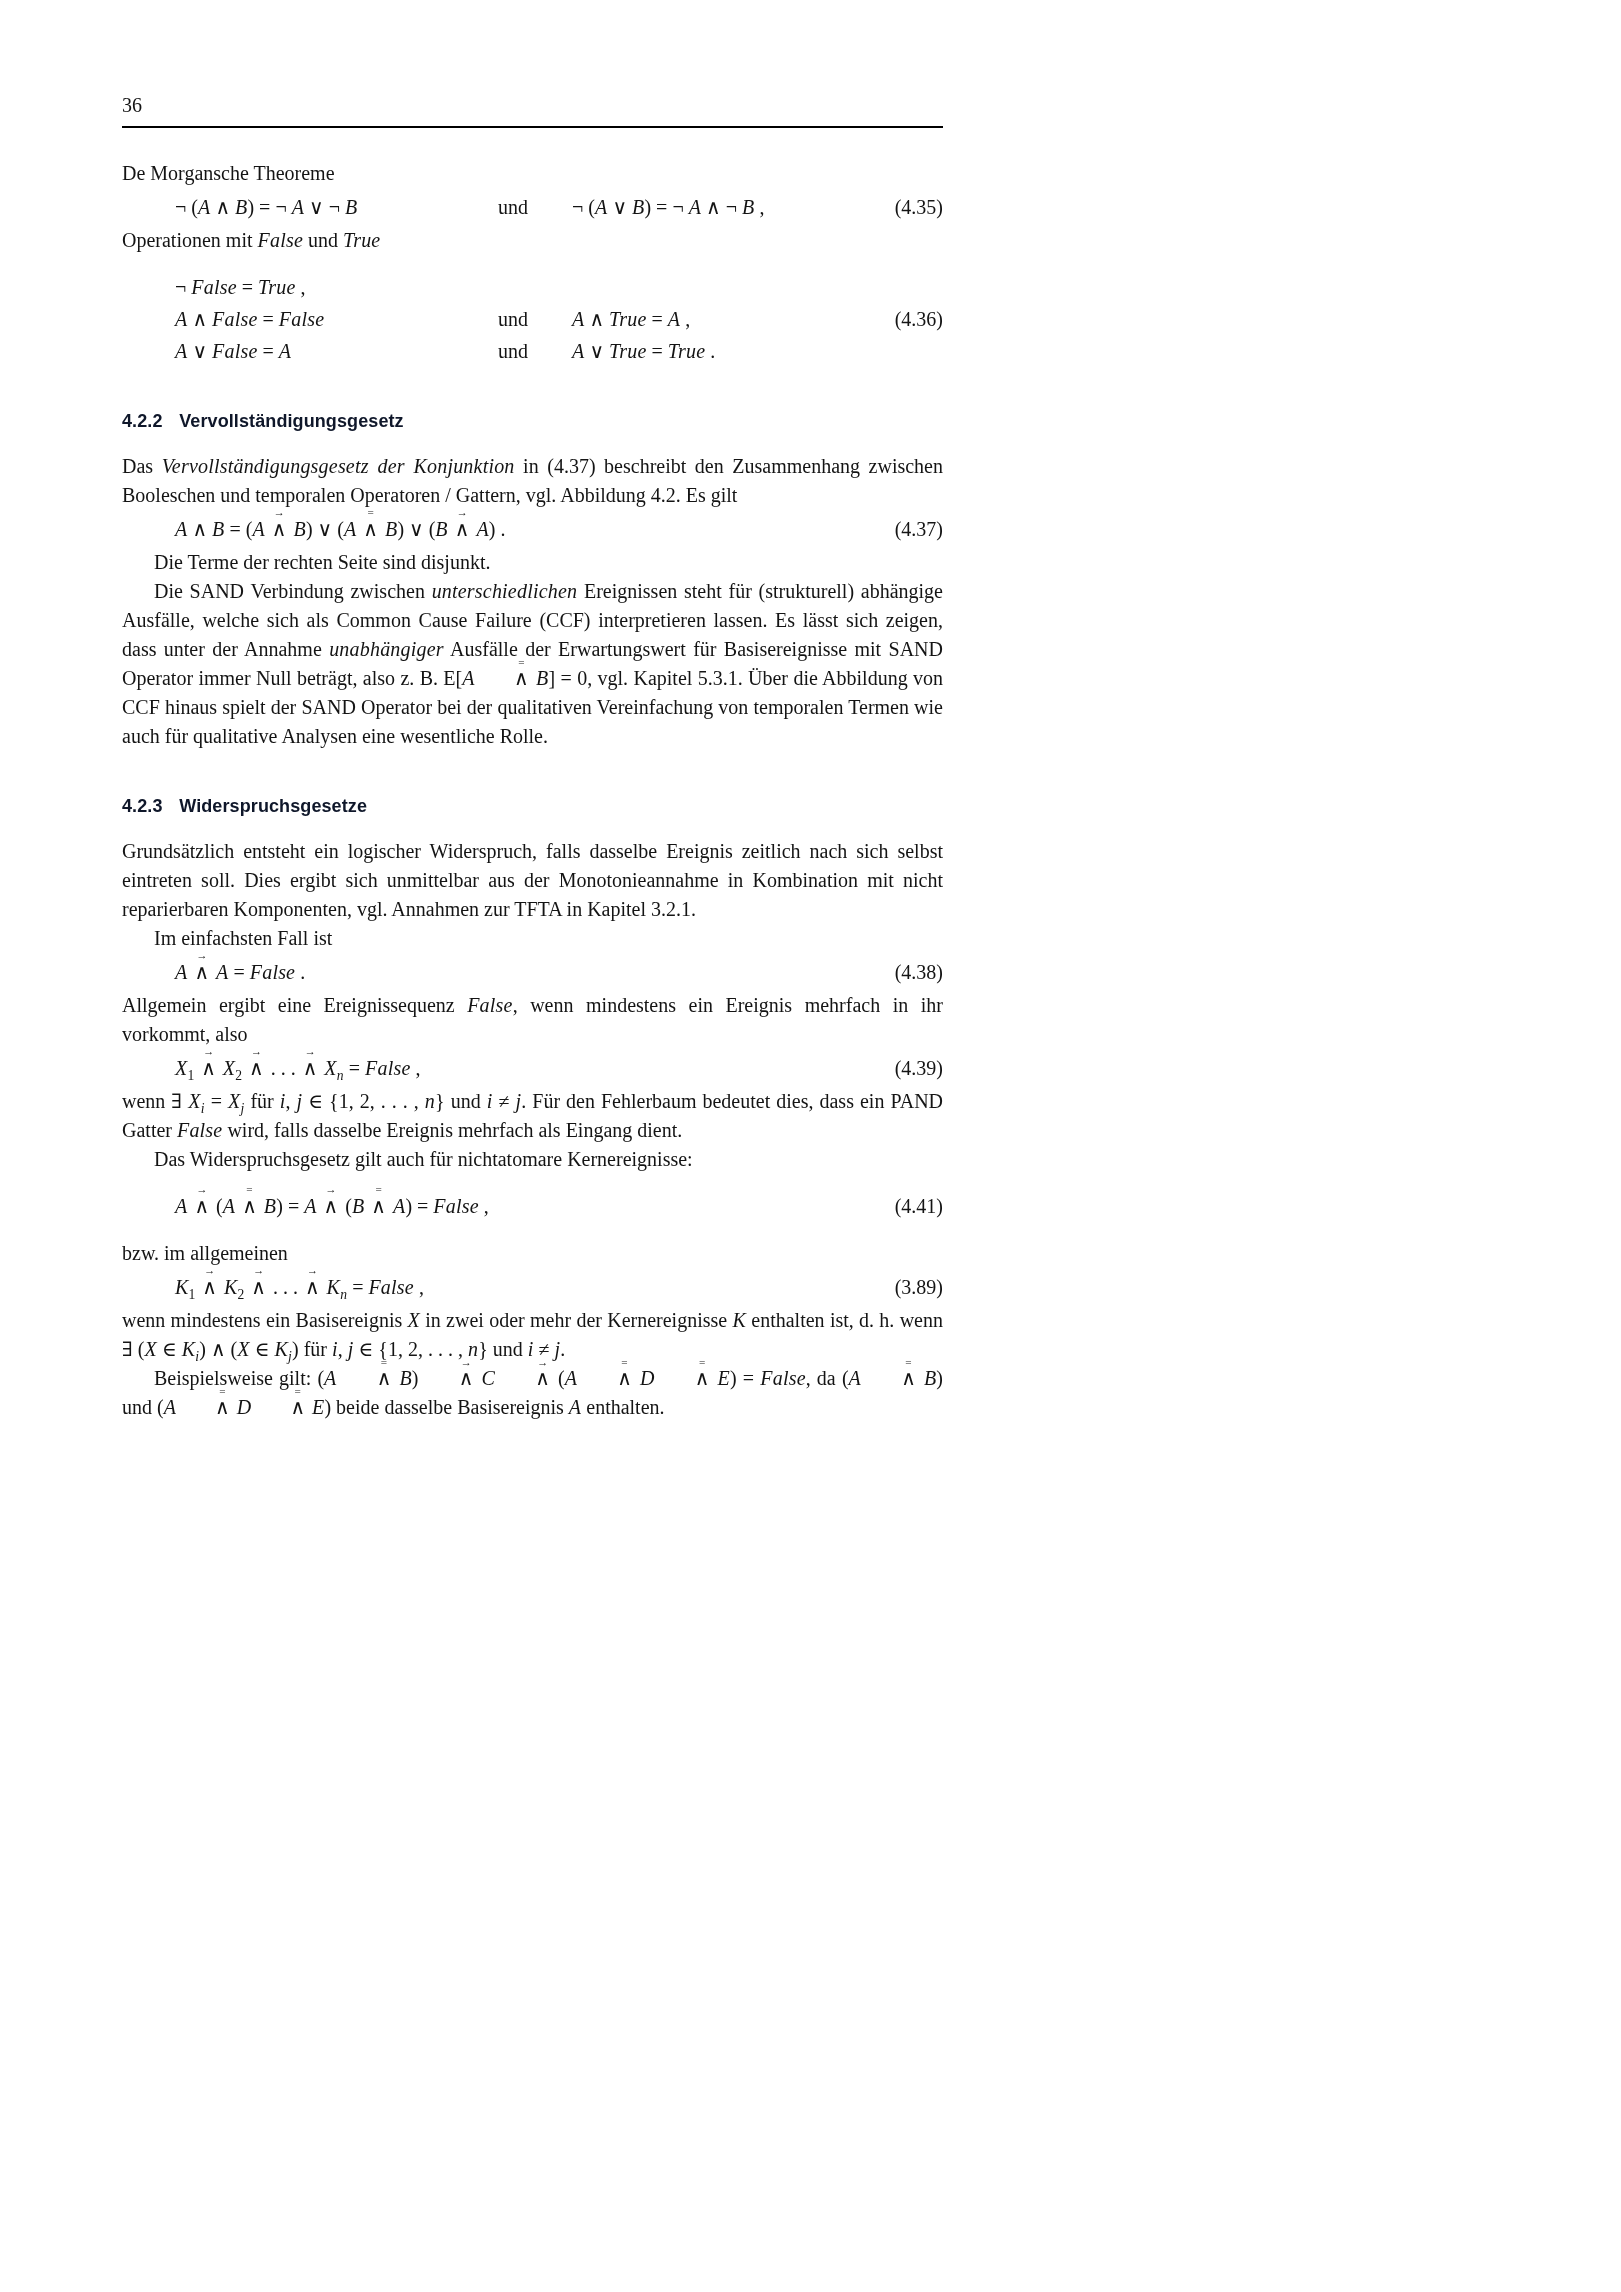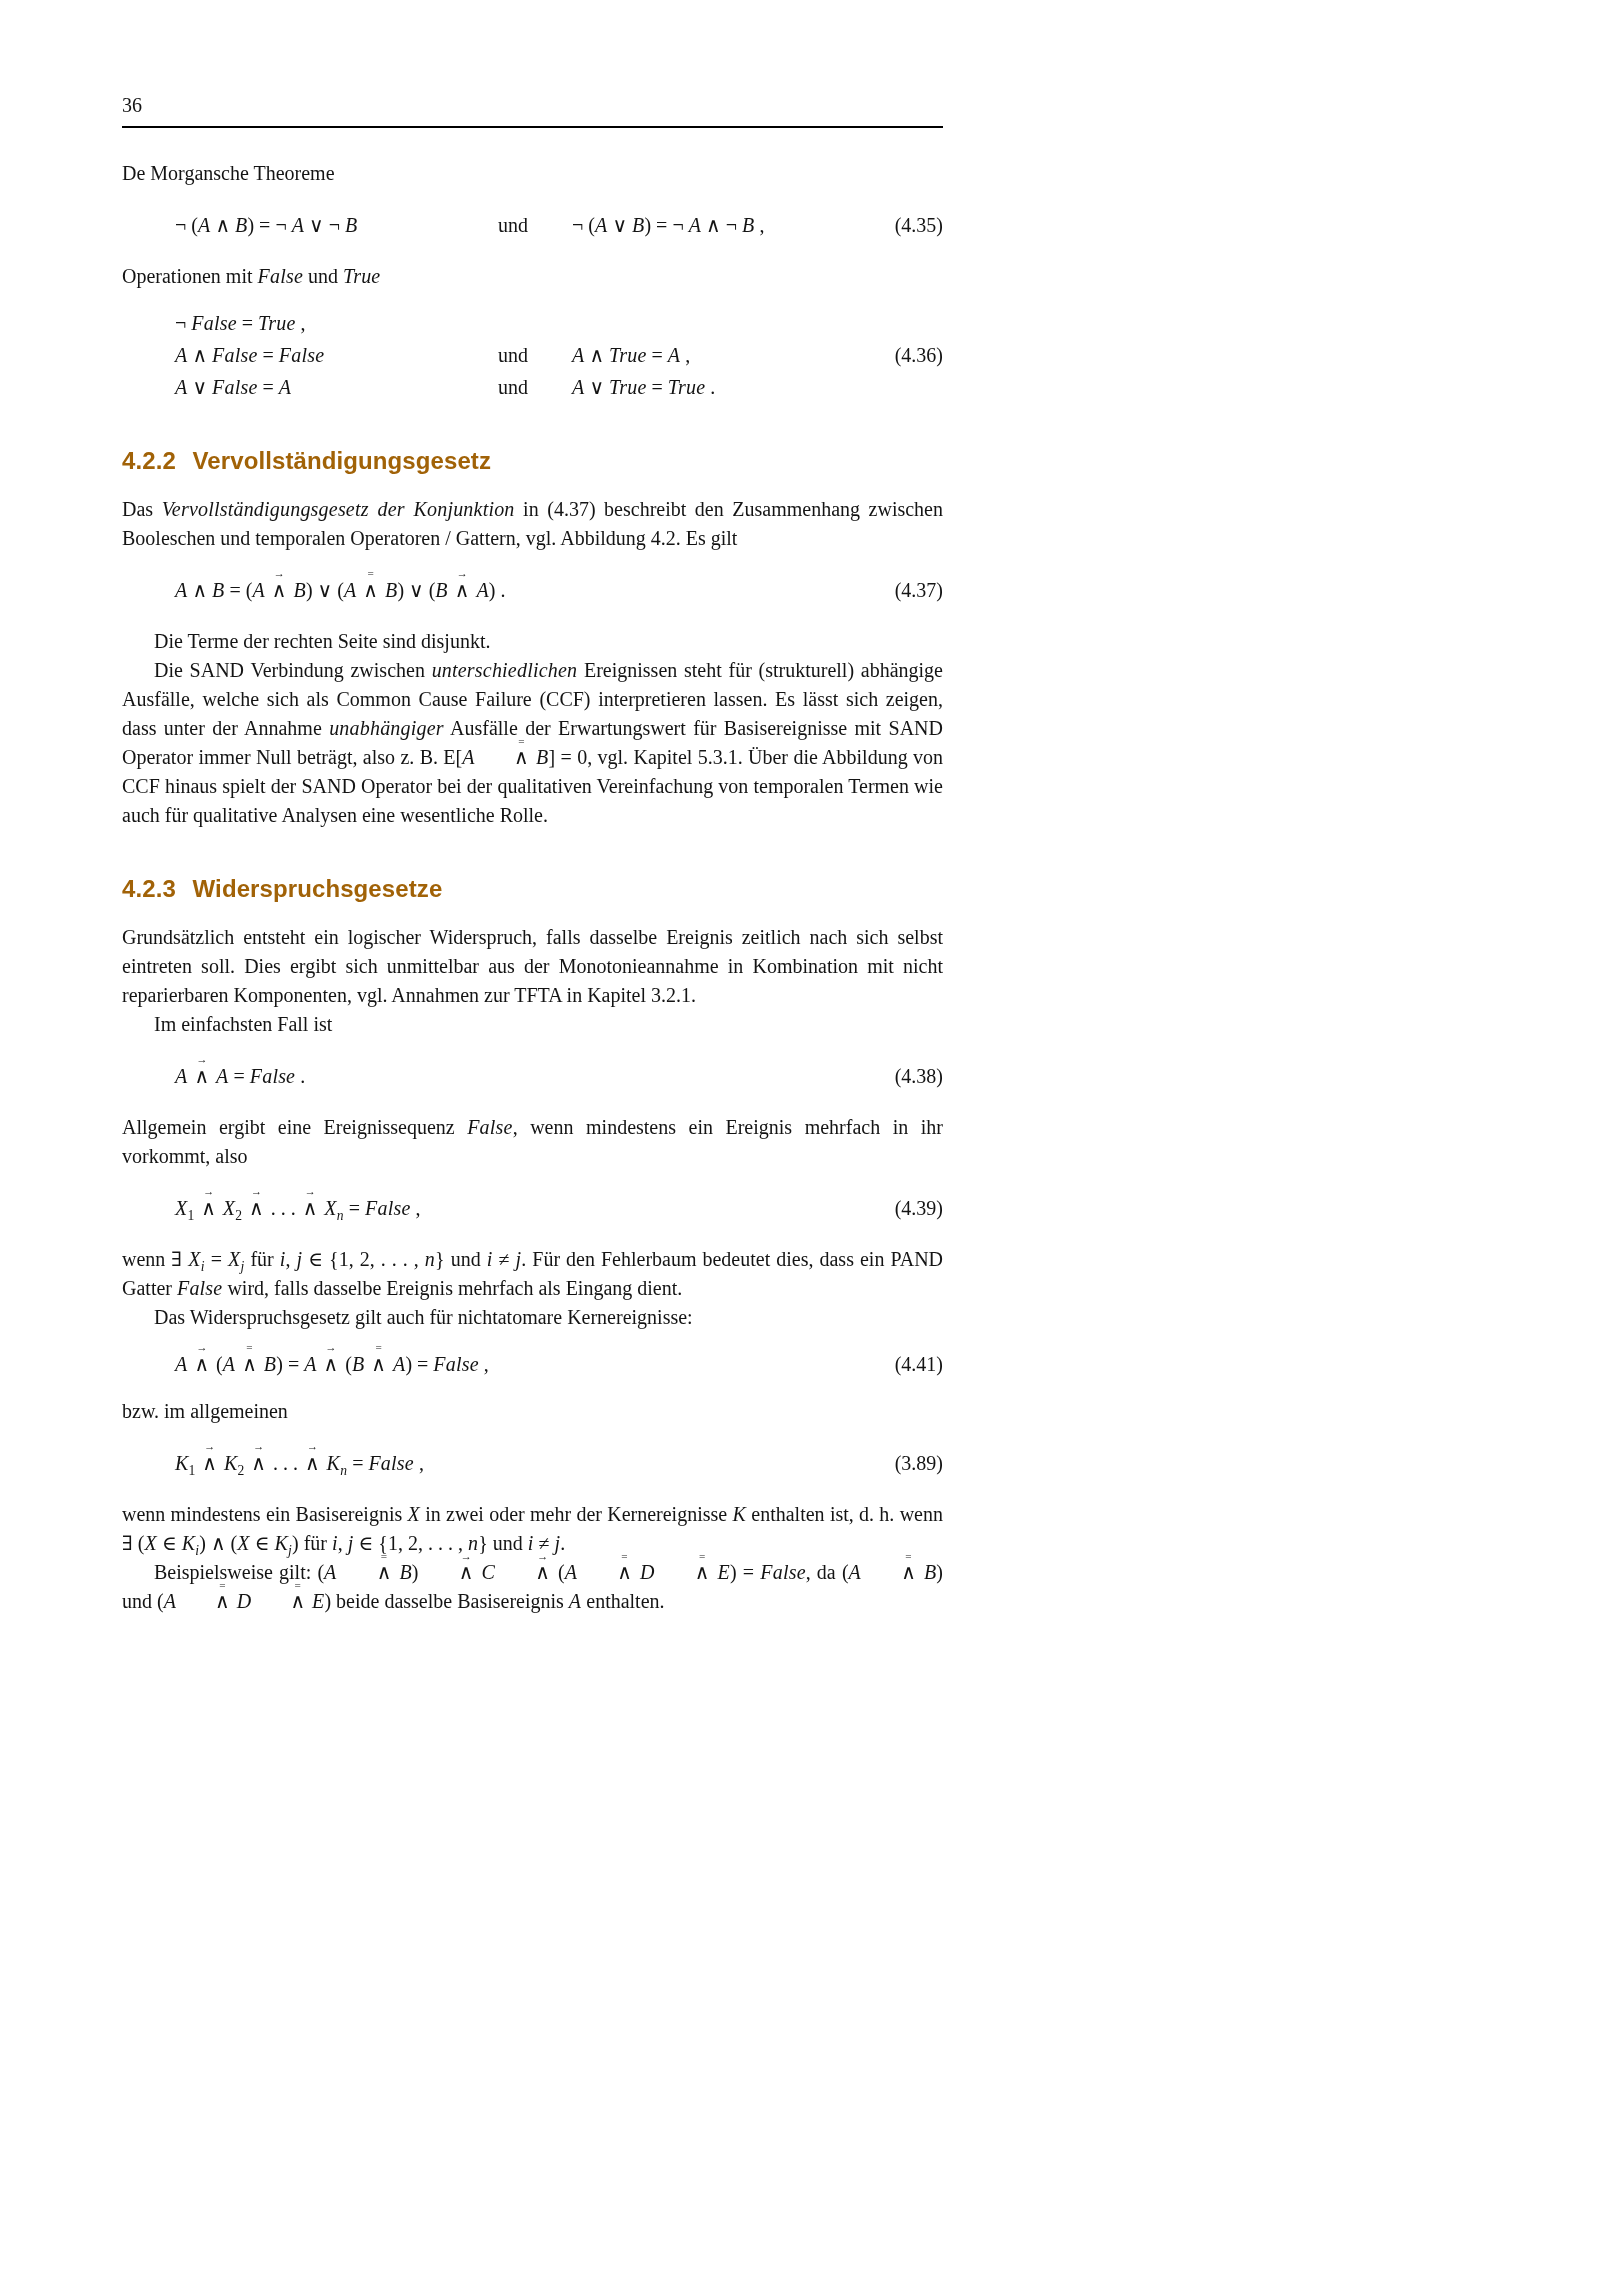--- a/index.html
+++ b/index.html
@@ -21,31 +21,31 @@
   .running-head .rt { font-style:italic; }
 
   
   p { font-size:20px; line-height:29px; text-align:justify; }
   p.lead { margin-top:31px; }
   p.ind { text-indent:32px; }
 
   
   h2 {
     font-family:"Liberation Sans","DejaVu Sans",sans-serif;
-    font-size:24px; font-weight:bold; color:#a16207;
+    font-size:18px; font-weight:bold; color:#0f172a;
     margin:45px 0 19.6px 0; letter-spacing:0.1px;
   }
   h2 .h-num { margin-right:16.7px; }
 
   
   .eqgroup { margin:17.6px 0; }
   .eqgroup .eq { margin:2px 0; }
   .eq {
     display:flex; align-items:baseline;
-    font-size:20px; line-height:30px; margin:22px 0;
+    font-size:20px; line-height:30px; margin:4px 0;
   }
   .eq .sp { flex:none; width:53px; }
   .eq .f-left { flex:none; width:323px; }
   .eq .f-mid { flex:none; width:74px; }
   .eq .f-right { flex:1; }
   .eq .f-one { flex:1; }
   .eq .tag { flex:none; width:90px; text-align:right; }
 
   sub { font-size:0.68em; line-height:0; }
   i { letter-spacing:0.2px; }

